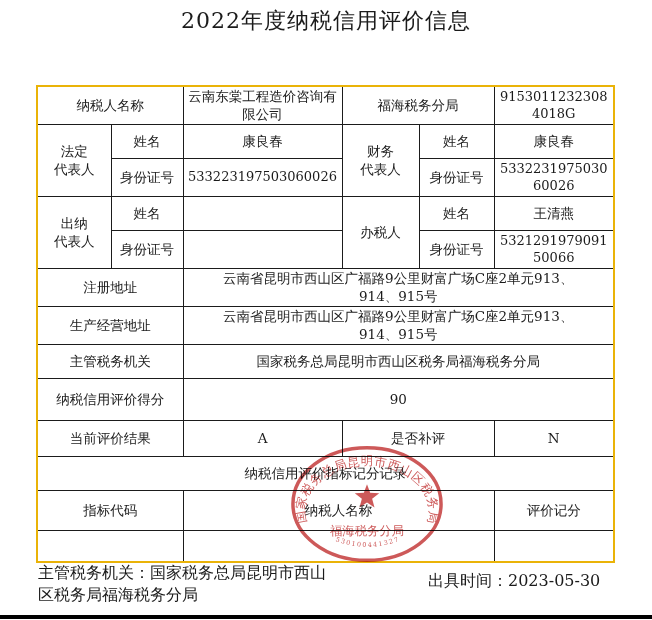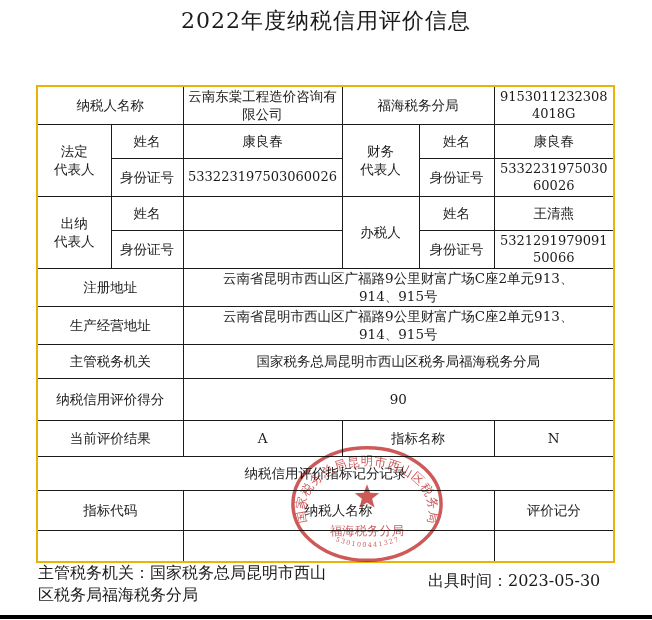--- a/index.html
+++ b/index.html
@@ -105,21 +105,21 @@
       <td colspan="2">主管税务机关</td>
       <td colspan="4">国家税务总局昆明市西山区税务局福海税务分局</td>
     </tr>
     <tr class="h42">
       <td colspan="2">纳税信用评价得分</td>
       <td colspan="4">90</td>
     </tr>
     <tr class="h36">
       <td colspan="2">当前评价结果</td>
       <td>A</td>
-      <td colspan="2">指标名称</td>
+      <td colspan="2">是否补评</td>
       <td>N</td>
     </tr>
     <tr class="h34">
       <td colspan="6">纳税信用评价指标记分记录</td>
     </tr>
     <tr class="h40">
       <td colspan="2">指标代码</td>
       <td colspan="3">纳税人名称</td>
       <td>评价记分</td>
     </tr>

